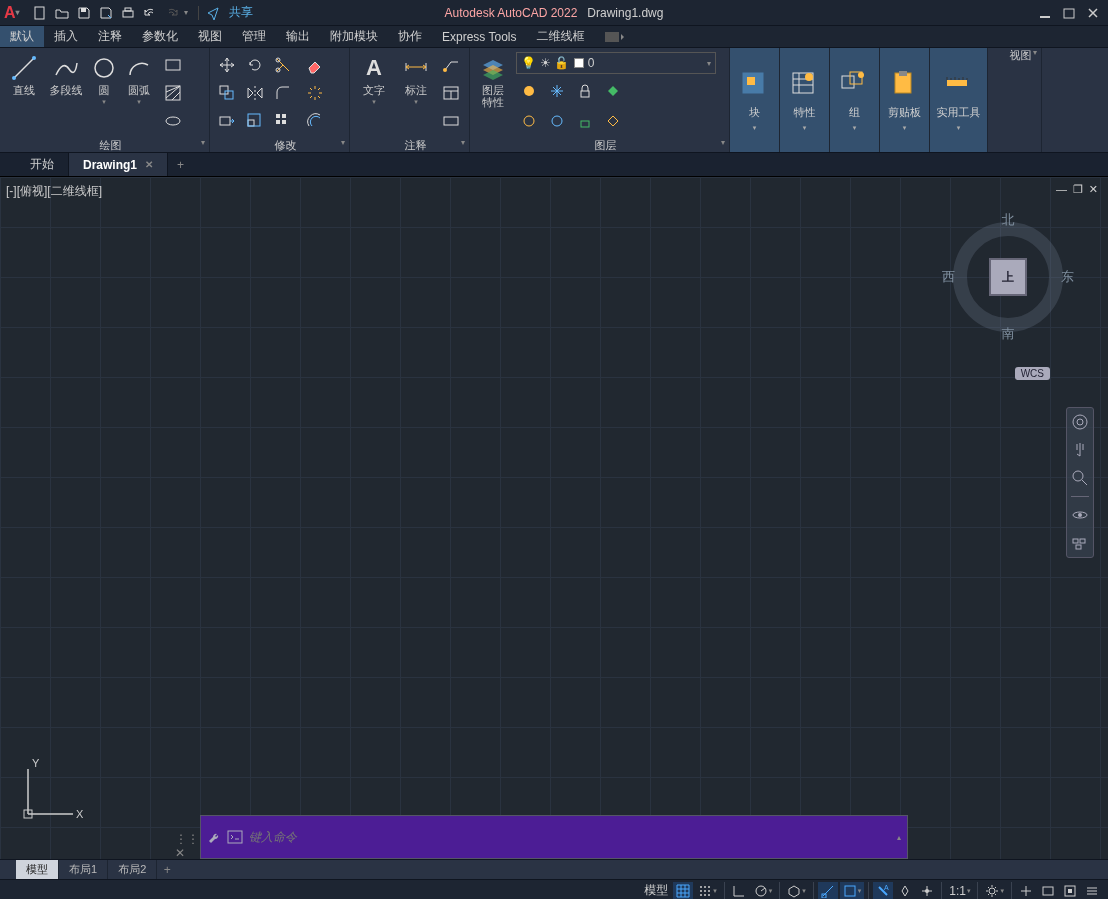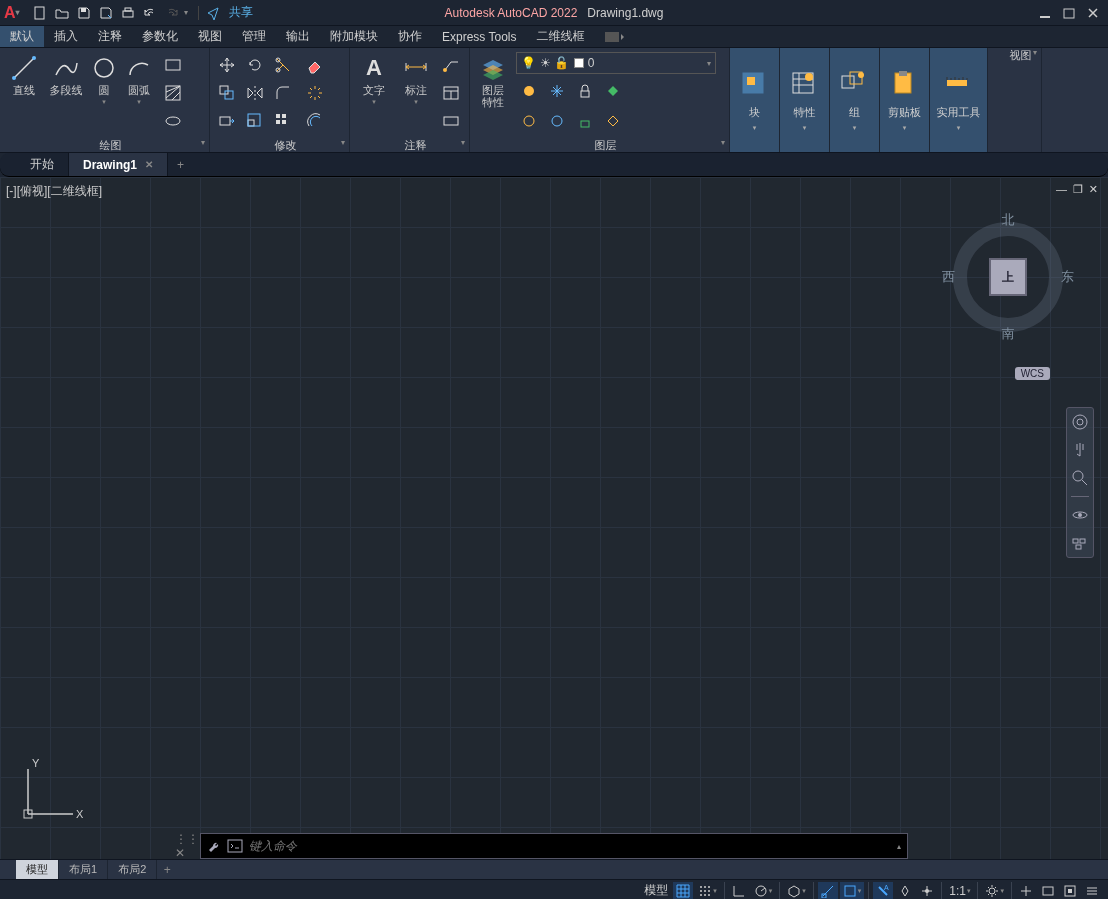--- a/index.html
+++ b/index.html
@@ -35,21 +35,21 @@
 .bigbtn .lbl { font-size: 11px; color: #ccc; text-align: center; line-height: 12px; white-space: nowrap; }
 .bigbtn .dd { font-size: 7px; color: #888; }
 .smgrid { display: grid; grid-template-columns: repeat(3, 26px); grid-auto-rows: 26px; gap: 2px; }
 .smbtn { width: 26px; height: 26px; display: flex; align-items: center; justify-content: center; cursor: pointer; }
 .layerdd { width: 200px; height: 22px; background: #2a3344; border: 1px solid #555; display: flex; align-items: center; padding: 0 4px; gap: 4px; }
 .collapsed-panel { width: 50px; background: #34506e; display: flex; flex-direction: column; align-items: center; justify-content: center; gap: 4px; border-right: 1px solid #1d2532; cursor: pointer; }
 .collapsed-panel .ic { width: 32px; height: 32px; }
 .collapsed-panel .lbl { font-size: 11px; white-space: nowrap; text-align: center; }
 
 
-.filetabs { height: 24px; background: #1a2230; display: flex; align-items: stretch; border-bottom: 1px solid #000; border-radius: 9px; }
+.filetabs { height: 24px; background: #1a2230; display: flex; align-items: stretch; border-bottom: 1px solid #000; }
 .filetab { padding: 0 14px; display: flex; align-items: center; gap: 8px; font-size: 12px; cursor: pointer; border-right: 1px solid #0f1520; }
 .filetab.start { color: #d0d0d0; }
 .filetab.active { background: #2a3344; color: #fff; font-weight: bold; }
 .filetab .close { color: #888; font-size: 10px; }
 .addtab { width: 24px; display: flex; align-items: center; justify-content: center; color: #888; cursor: pointer; }
 
 
 .drawarea { position: relative; height: 682px; background: #212830; overflow: hidden; padding-left: 44px; }
 .viewport-label { position: absolute; top: 6px; left: 6px; color: #ccc; font-size: 12px; }
 .dwinctl { position: absolute; top: 6px; right: 10px; display: flex; gap: 6px; }
@@ -60,21 +60,21 @@
 }
 .ucs { position: absolute; bottom: 30px; left: 18px; }
 .viewcube { position: absolute; top: 40px; right: 40px; width: 120px; height: 120px; display: flex; align-items: center; justify-content: center; }
 .vc-ring { position: absolute; width: 110px; height: 110px; border: 14px solid rgba(120,130,150,0.25); border-radius: 50%; }
 .vc-face { width: 38px; height: 38px; background: #aab; border: 2px solid #667; display: flex; align-items: center; justify-content: center; color: #223; font-weight: bold; }
 .vc-dir { position: absolute; color: #8090a0; font-size: 13px; }
 .vc-n { top: -6px; } .vc-s { bottom: -6px; } .vc-e { right: -6px; top: 50%; transform: translateY(-50%);} .vc-w { left: -6px; top: 50%; transform: translateY(-50%);}
 .wcs-badge { position: absolute; top: 190px; right: 58px; background: #aab; color: #223; font-size: 10px; padding: 1px 6px; border-radius: 3px; }
 .navbar { position: absolute; top: 230px; right: 14px; width: 28px; background: rgba(60,70,85,0.6); border: 1px solid #556; border-radius: 3px; display: flex; flex-direction: column; align-items: center; padding: 4px 0; gap: 8px; }
 .navbar .nb { width: 20px; height: 20px; display: flex; align-items: center; justify-content: center; color: #aab; cursor: pointer; }
-.cmdline { position: absolute; bottom: 0; left: 200px; right: 200px; height: 26px; background: #000000; border: 1px solid #556; display: flex; align-items: center; padding: 0 6px; gap: 6px; }
+.cmdline { position: absolute; bottom: 0; left: 200px; right: 200px; height: 44px; background: #4c1d95; border: 1px solid #556; display: flex; align-items: center; padding: 0 6px; gap: 6px; }
 .cmdline input { flex: 1; background: transparent; border: none; color: #ccc; font-style: italic; font-size: 12px; outline: none; }
 .cmd-handle { position: absolute; bottom: 0; left: 176px; width: 22px; height: 26px; display: flex; align-items: center; justify-content: center; color: #888; }
 
 
 .layouttabs { height: 20px; background: #2a3344; display: flex; align-items: stretch; border-top: 1px solid #0f1520; }
 .ltab { padding: 0 10px; display: flex; align-items: center; font-size: 11px; cursor: pointer; border-right: 1px solid #1d2532; color: #bbb; }
 .ltab.active { background: #cfd4dc; color: #222; }
 .ltab-add { width: 20px; display: flex; align-items: center; justify-content: center; color: #888; cursor: pointer; }
 
 

